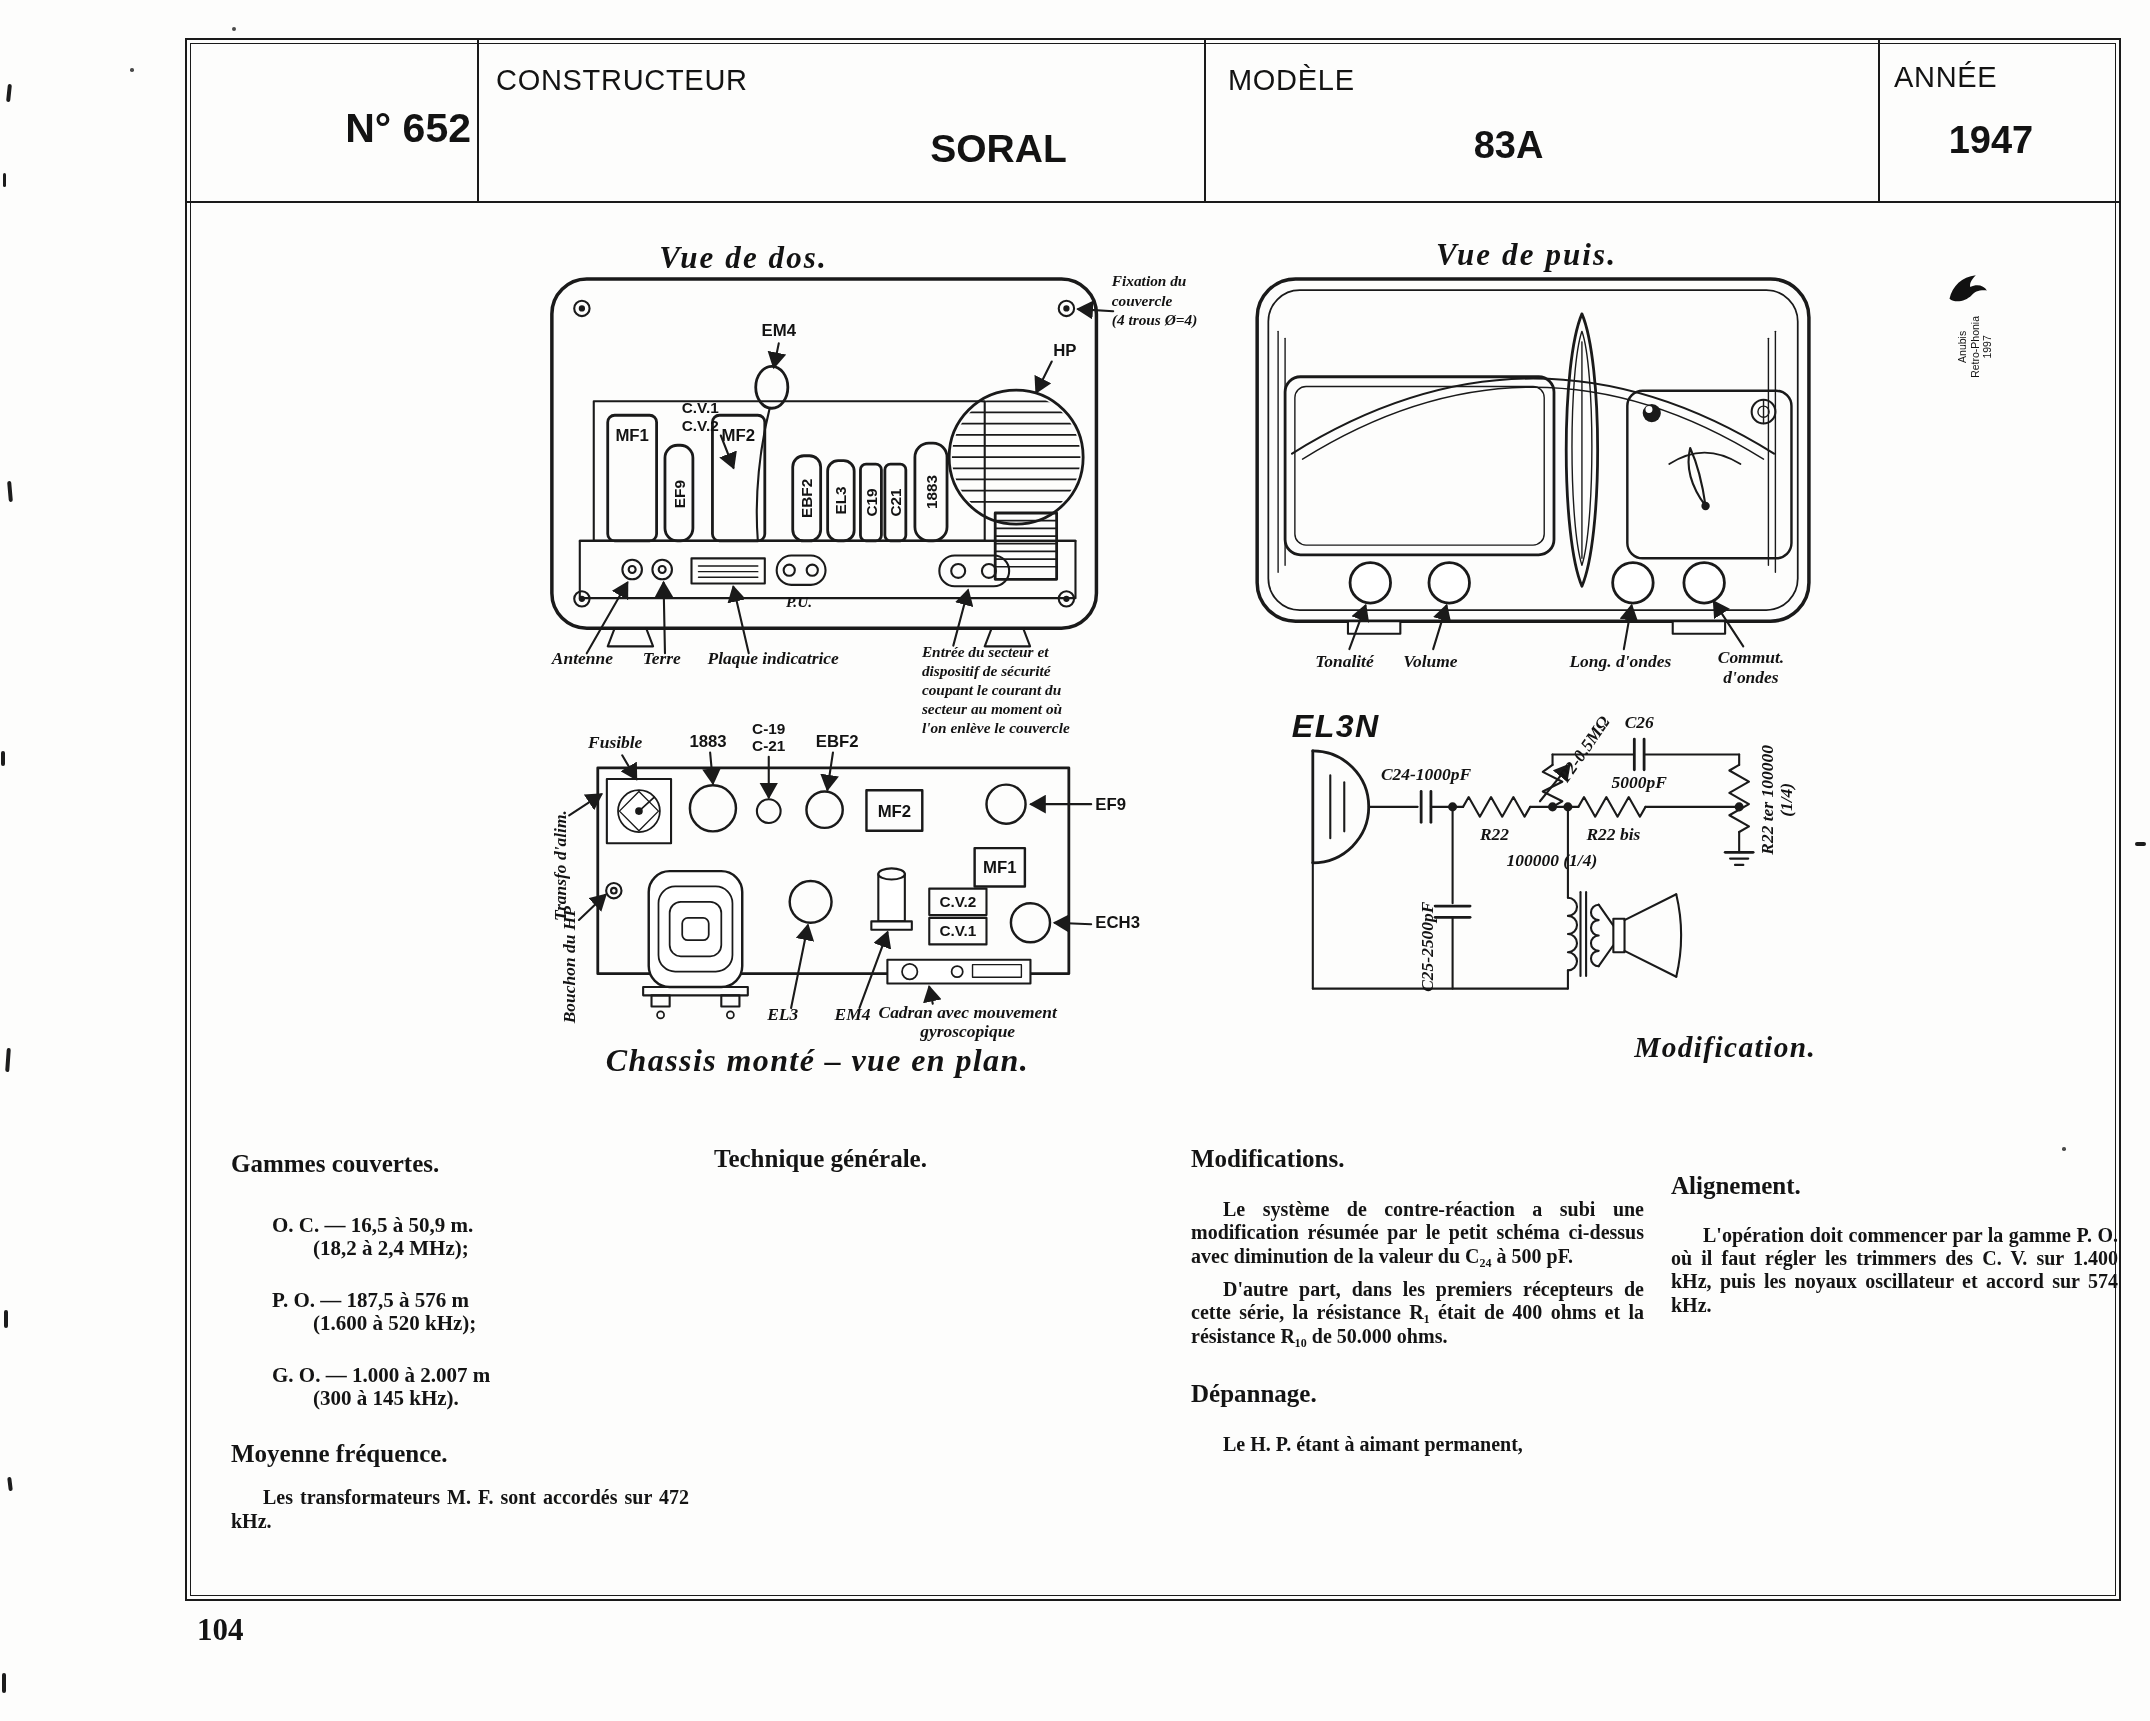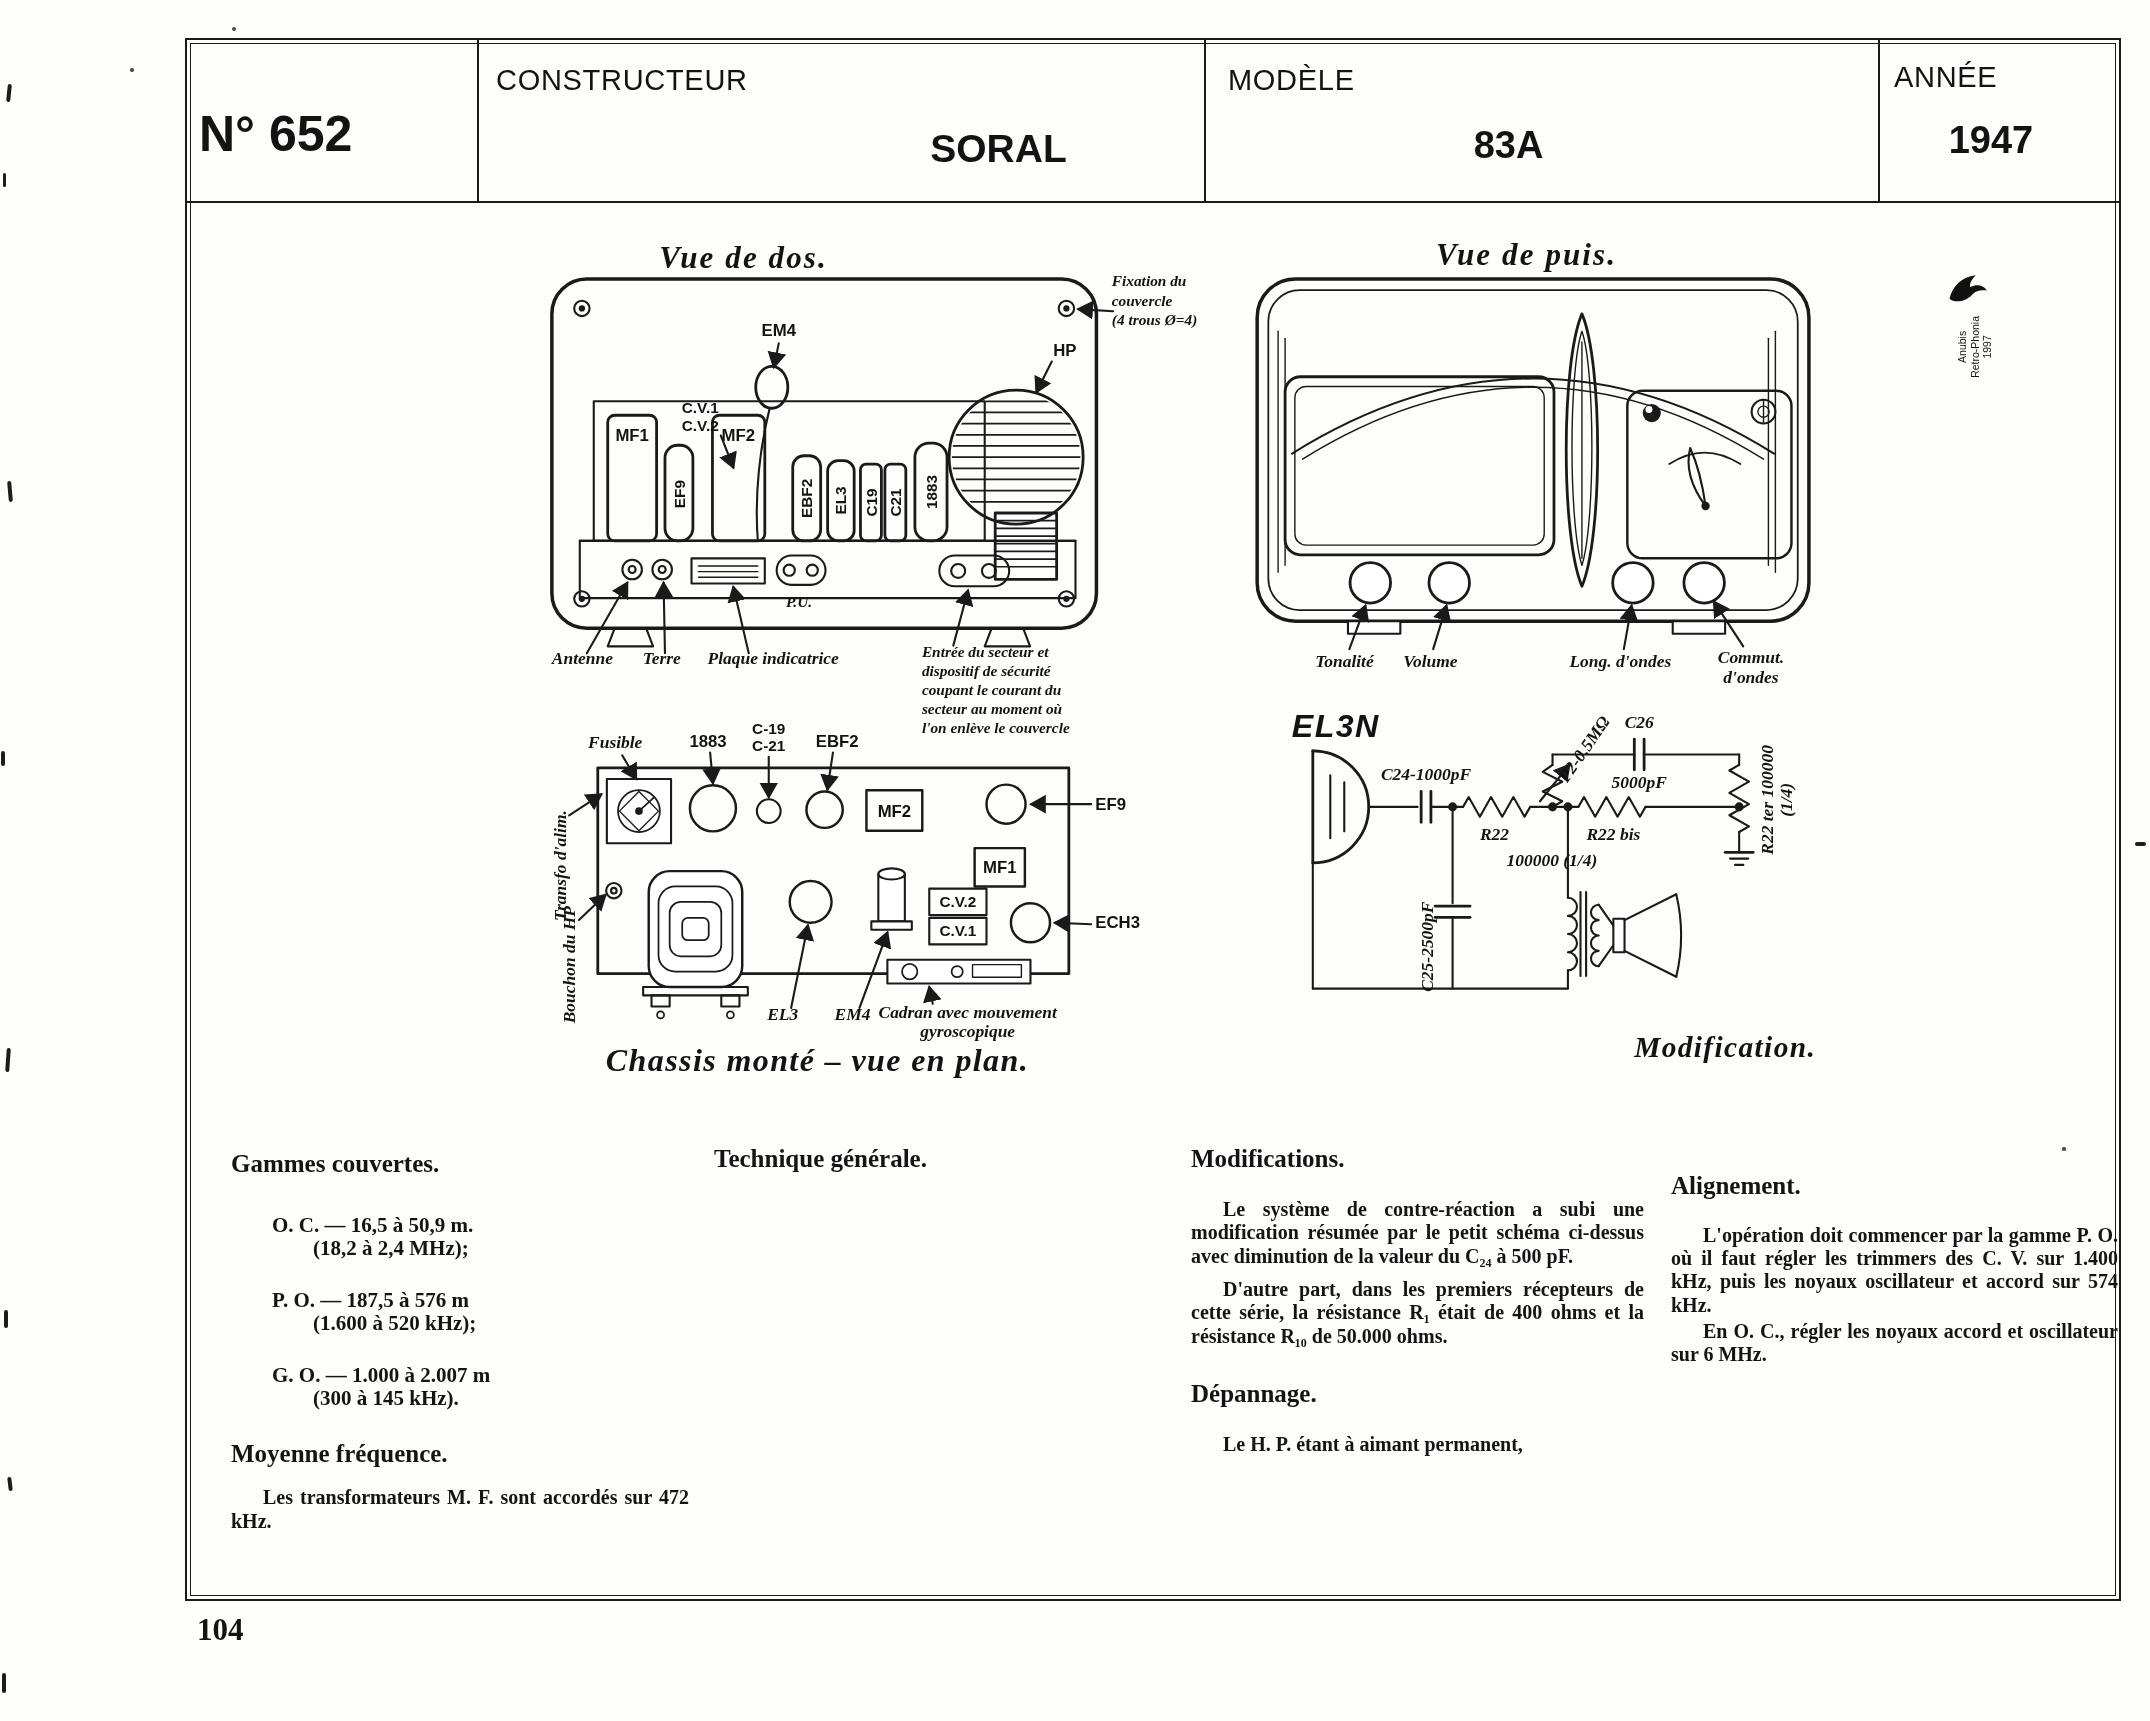--- a/index.html
+++ b/index.html
@@ -5,21 +5,21 @@
   *{margin:0;padding:0;box-sizing:border-box}
   html,body{background:#ffffff}
   .page{position:relative;width:2151px;height:1721px;background:#fdfdfc;overflow:hidden;
         font-family:"Liberation Serif",serif;color:#131313}
   .abs{position:absolute}
   
   .frame{position:absolute;left:185px;top:38px;width:1936px;height:1563px;border:2.8px solid #1a1a1a}
   .frame::after{content:"";position:absolute;inset:2.8px;border:1.4px solid #1a1a1a}
   .rule{position:absolute;background:#1a1a1a}
   
-  .hdr-num{position:absolute;font-family:"Liberation Sans",sans-serif;font-weight:bold;font-size:50px;text-align:left}
+  .hdr-num{position:absolute;font-family:"Liberation Sans",sans-serif;font-weight:bold;font-size:41px;text-align:right}
   .hdr-label{position:absolute;font-family:"Liberation Sans",sans-serif;font-size:29px;letter-spacing:0.7px}
   .hdr-value{position:absolute;font-family:"Liberation Sans",sans-serif;font-weight:bold;text-align:center}
   
   .dtitle{position:absolute;font-style:italic;font-weight:bold;font-size:31px;letter-spacing:2.1px;text-align:center}
   .dcaption{position:absolute;font-style:italic;font-weight:bold;font-size:32px;letter-spacing:1.4px;text-align:center}
   
   .diag{position:absolute}
   .ln{stroke:#1a1a1a;fill:none;stroke-linecap:round;stroke-linejoin:round}
   .t-lbl{font-family:"Liberation Serif",serif;font-style:italic;font-weight:bold;font-size:25px;fill:#131313}
   .t-sm{font-family:"Liberation Serif",serif;font-style:italic;font-weight:bold;font-size:22px;fill:#131313}
@@ -488,19 +488,18 @@
     <div class="h">Modifications.</div>
     <div class="para" style="margin-top:25px">Le système de contre-réaction a subi une modification résumée par le petit schéma ci-dessus avec diminution de la valeur du C₂₄ à 500 pF.</div>
     <div class="para" style="margin-top:9.8px">D'autre part, dans les premiers récepteurs de cette série, la résistance R₁ était de 400 ohms et la résistance R₁₀ de 50.000 ohms.</div>
     <div class="h" style="margin-top:31px">Dépannage.</div>
     <div class="para" style="margin-top:25px">Le H. P. étant à aimant permanent,</div>
   </div>
 
   <div class="col" style="left:1671px;top:1144px;width:447px">
     <div class="h" style="margin-top:26.5px">Alignement.</div>
     <div class="para" style="margin-top:24px">L'opération doit commencer par la gamme P. O. où il faut régler les trimmers des C. V. sur 1.400 kHz, puis les noyaux oscillateur et accord sur 574 kHz.</div>
-    <div class="para" style="margin-top:2.8px">En O. C., régler les noyaux accord et oscillateur sur 6 MHz.</div>
   </div>
 
   <div class="pagenum" style="left:197px;top:1612px">104</div>
 
 </div>
 
 
 </body></html>

